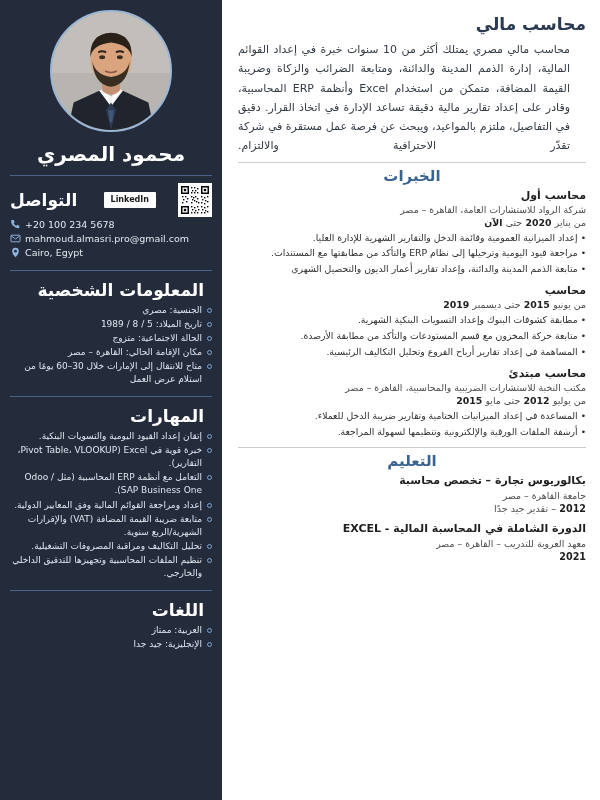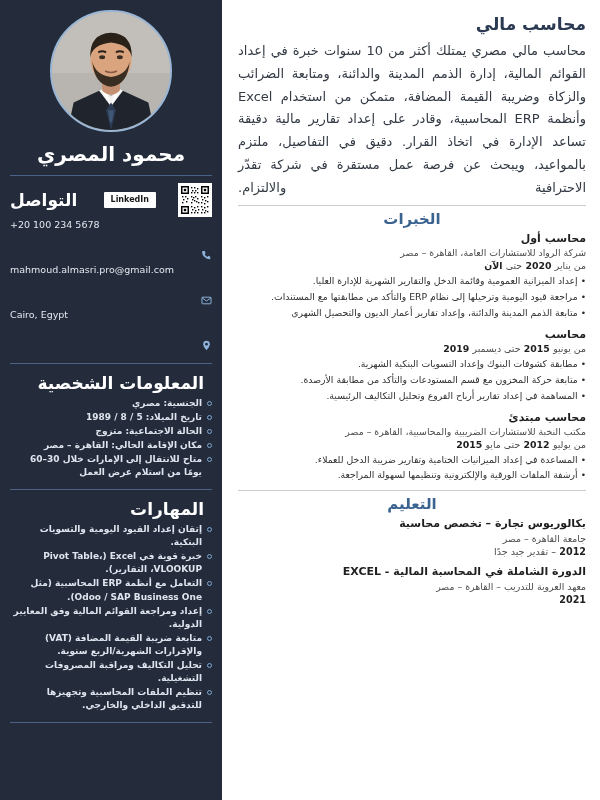--- a/index.html
+++ b/index.html
@@ -113,23 +113,23 @@
     margin: 2px 8px 4px 0;
   }
   .contact-list {
     list-style: none;
     margin: 0;
     padding: 0;
     width: 100%;
   }
   .contact-item {
     display: flex;
-    flex-direction: column;
+    flex-direction: row;
     justify-content: flex-start;
-    gap: 20px;
+    gap: 4px;
     font-size: 9.5px;
     color: #e3e8ef;
     margin-bottom: 3px;
     direction: rtl;
   }
   .contact-icon {
     width: 11px;
     height: 11px;
     flex: 0 0 11px;
     display: inline-flex;
@@ -168,21 +168,20 @@
     border-radius: 50%;
     margin-top: 4px;
     box-sizing: border-box;
   }
   .bullet-text {
     flex: 1;
     font-size: 9px;
     line-height: 1.45;
     color: #dfe5ee;
     text-align: right;
-    font-weight: bold;
   }
 
   
   .main {
     flex: 1;
     box-sizing: border-box;
     padding: 10px 14px 10px 16px;
     background: #ffffff;
     color: #2b2b2b;
     direction: rtl;
@@ -190,26 +189,26 @@
     overflow: hidden;
   }
   .job-title-top {
     font-size: 17px;
     font-weight: bold;
     color: #2b3a52;
     text-align: right;
     margin: 4px 0 6px 0;
   }
   .summary {
-    font-size: 13px;
+    font-size: 11px;
     line-height: 1.75;
     color: #333a44;
     text-align: justify;
     text-align-last: justify;
-    margin: 0 0 6px 0;
+    margin: 0 16px 6px 0;
   }
   .main-divider {
     height: 1px;
     background: #c9ccd1;
     margin: 5px 0 4px 0;
   }
   .main-section-title {
     font-size: 15px;
     font-weight: bold;
     color: #3b6390;
@@ -489,20 +488,33 @@
         </li>
         <li class="bullet-item">
           <span class="bullet-dot"></span>
           <span class="bullet-text">تنظيم الملفات المحاسبية وتجهيزها للتدقيق الداخلي والخارجي.</span>
         </li>
       </ul>
     </div>
 
     <div class="side-divider"></div>
 
+    <div class="side-section">
+      <div class="side-section-head">اللغات</div>
+      <ul class="bullet-list">
+        <li class="bullet-item">
+          <span class="bullet-dot"></span>
+          <span class="bullet-text">العربية: ممتاز</span>
+        </li>
+        <li class="bullet-item">
+          <span class="bullet-dot"></span>
+          <span class="bullet-text">الإنجليزية: جيد جدا</span>
+        </li>
+      </ul>
+    </div>
 
   </aside>
 
   <main class="main">
 
     <h1 class="job-title-top">محاسب مالي</h1>
     <p class="summary">محاسب مالي مصري يمتلك أكثر من 10 سنوات خبرة في إعداد القوائم المالية، إدارة الذمم المدينة والدائنة، ومتابعة الضرائب والزكاة وضريبة القيمة المضافة، متمكن من استخدام Excel وأنظمة ERP المحاسبية، وقادر على إعداد تقارير مالية دقيقة تساعد الإدارة في اتخاذ القرار. دقيق في التفاصيل، ملتزم بالمواعيد، ويبحث عن فرصة عمل مستقرة في شركة تقدّر الاحترافية والالتزام.</p>
 
     <div class="main-divider"></div>
 

